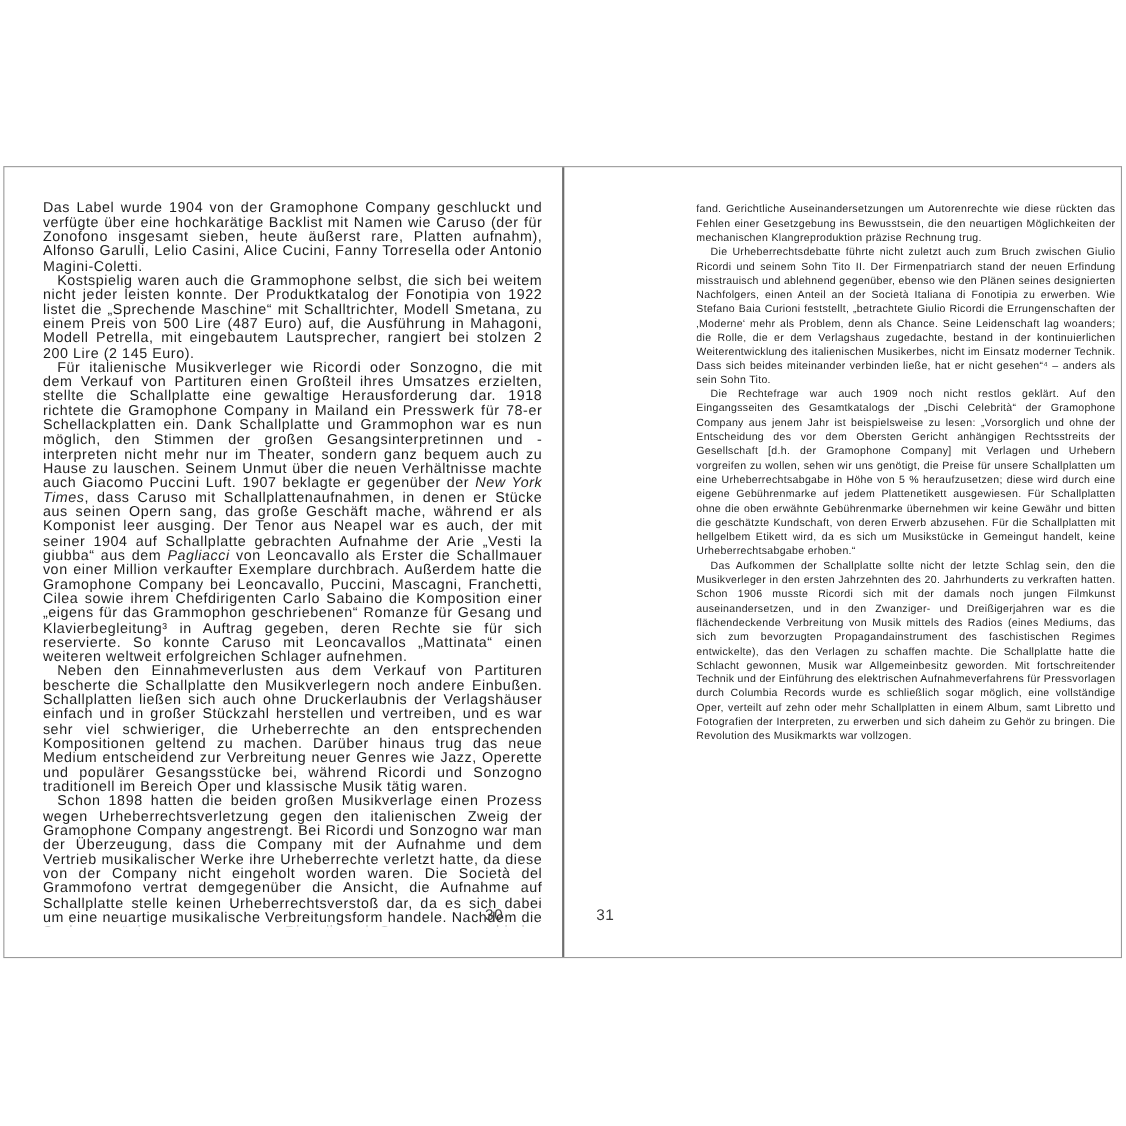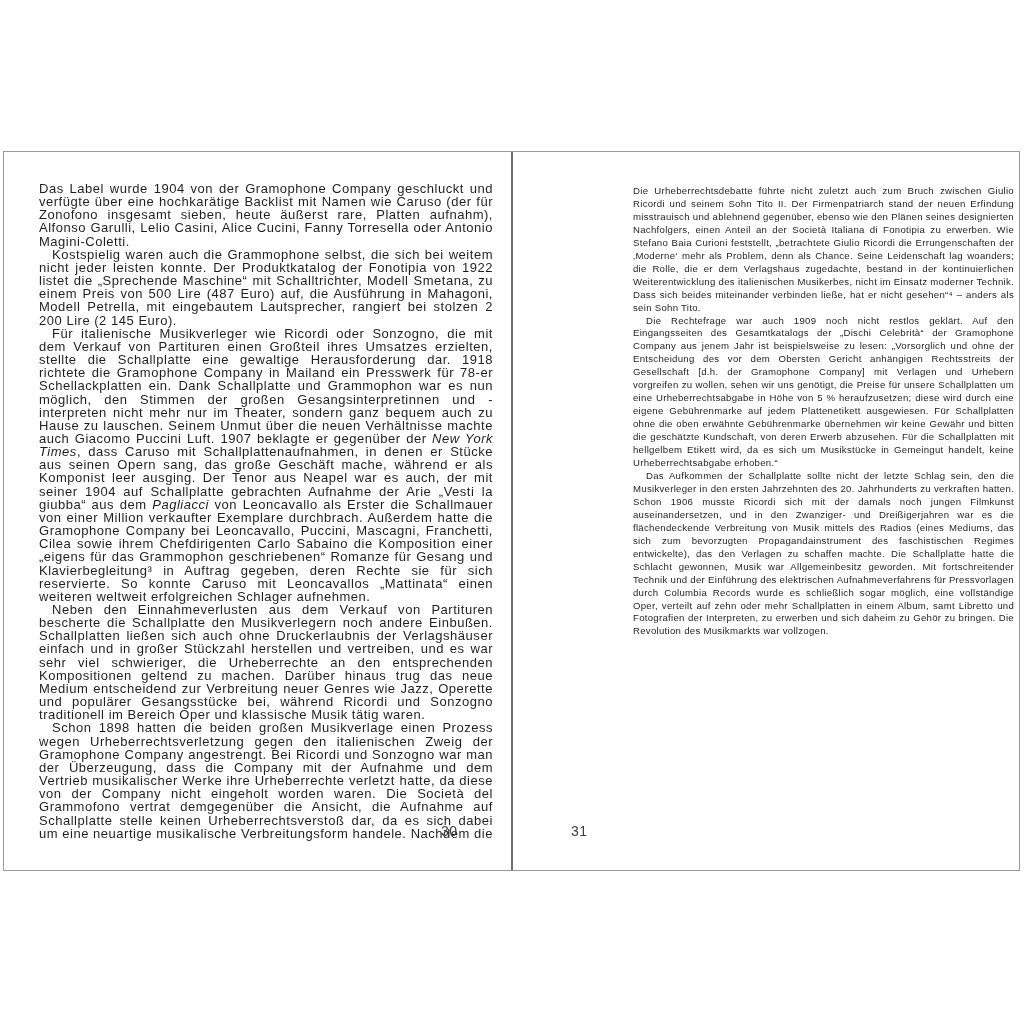--- a/index.html
+++ b/index.html
@@ -65,36 +65,37 @@
     letter-spacing: 0.03em;
   }
   .pagenum {
     position: absolute;
     top: 671px;
     font-size: 14px;
     color: #3c3c3c;
     letter-spacing: 0.03em;
   }
   .pagenum-left { left: 437px; }
-  .pagenum-right { left: 567px; }
+  .pagenum-right { left: 538px; }
 </style>
 </head>
 <body>
 
 <div class="spread">
 
   <div class="textcol col-left" lang="de">
     <p><span>Das Label wurde 1904 von der Gramophone Company geschluckt und verfügte über eine hochkarätige Backlist mit Namen wie Caruso (der für Zonofono insgesamt sieben, heute äußerst rare, Platten aufnahm), Alfonso Garulli, Lelio Casini, Alice Cucini, Fanny Torresella oder Antonio Magini-Coletti.</span></p>
     <p><span>Kostspielig waren auch die Grammophone selbst, die sich bei weitem nicht jeder leisten konnte. Der Produktkatalog der Fonotipia von 1922 listet die „Sprechende Maschine“ mit Schalltrichter, Modell Smetana, zu einem Preis von 500 Lire (487 Euro) auf, die Ausführung in Mahagoni, Modell Petrella, mit eingebautem Lautsprecher, rangiert bei stolzen 2 200 Lire (2 145 Euro).</span></p>
     <p><span>Für italienische Musikverleger wie Ricordi oder Sonzogno, die mit dem Verkauf von Partituren einen Großteil ihres Umsatzes erzielten, stellte die Schallplatte eine gewaltige Herausforderung dar. 1918 richtete die Gramophone Company in Mailand ein Presswerk für 78-er Schellackplatten ein. Dank Schallplatte und Grammophon war es nun möglich, den Stimmen der großen Gesangsinterpretinnen und -interpreten nicht mehr nur im Theater, sondern ganz bequem auch zu Hause zu lauschen. Seinem Unmut über die neuen Verhältnisse machte auch Giacomo Puccini Luft. 1907 beklagte er gegenüber der </span><em>New York Times</em><span>, dass Caruso mit Schallplattenaufnahmen, in denen er Stücke aus seinen Opern sang, das große Geschäft mache, während er als Komponist leer ausging. Der Tenor aus Neapel war es auch, der mit seiner 1904 auf Schallplatte gebrachten Aufnahme der Arie „Vesti la giubba“ aus dem </span><em>Pagliacci</em><span> von Leoncavallo als Erster die Schallmauer von einer Million verkaufter Exemplare durchbrach. Außerdem hatte die Gramophone Company bei Leoncavallo, Puccini, Mascagni, Franchetti, Cilea sowie ihrem Chefdirigenten Carlo Sabaino die Komposition einer „eigens für das Grammophon geschriebenen“ Romanze für Gesang und Klavierbegleitung³ in Auftrag gegeben, deren Rechte sie für sich reservierte. So konnte Caruso mit Leoncavallos „Mattinata“ einen weiteren weltweit erfolgreichen Schlager aufnehmen.</span></p>
     <p><span>Neben den Einnahmeverlusten aus dem Verkauf von Partituren bescherte die Schallplatte den Musikverlegern noch andere Einbußen. Schallplatten ließen sich auch ohne Druckerlaubnis der Verlagshäuser einfach und in großer Stückzahl herstellen und vertreiben, und es war sehr viel schwieriger, die Urheberrechte an den entsprechenden Kompositionen geltend zu machen. Darüber hinaus trug das neue Medium entscheidend zur Verbreitung neuer Genres wie Jazz, Operette und populärer Gesangsstücke bei, während Ricordi und Sonzogno traditionell im Bereich Oper und klassische Musik tätig waren.</span></p>
     <p><span>Schon 1898 hatten die beiden großen Musikverlage einen Prozess wegen Urheberrechtsverletzung gegen den italienischen Zweig der Gramophone Company angestrengt. Bei Ricordi und Sonzogno war man der Überzeugung, dass die Company mit der Aufnahme und dem Vertrieb musikalischer Werke ihre Urheberrechte verletzt hatte, da diese von der Company nicht eingeholt worden waren. Die Società del Grammofono vertrat demgegenüber die Ansicht, die Aufnahme auf Schallplatte stelle keinen Urheberrechtsverstoß dar, da es sich dabei um eine neuartige musikalische Verbreitungsform handele. Nachdem die Sache zunächst zugunsten von Ricordi und Sonzogno entschieden worden war, hob der Kassationsgerichtshof dieses Urteil 1902 auf. Die Begründung lautete, eine Schallplattenaufnahme stelle keine Verletzung des Urheberrechts dar, da sich dieses in Italien seit 1882 – also vor der Erfindung der Schallplatte – verbriefte Recht auf Werke in Schriftform, nicht aber auf musikalische Darbietungen beziehe. Damit hatte das oberste italienische Kassationsgericht einen Präzedenzfall geschaffen, der in ganz Europa Beachtung</span></p>
   </div>
 
   <div class="textcol col-right" lang="de">
+    <p><span>fand. Gerichtliche Auseinandersetzungen um Autorenrechte wie diese rückten das Fehlen einer Gesetzgebung ins Bewusstsein, die den neuartigen Möglichkeiten der mechanischen Klangreproduktion präzise Rechnung trug.</span></p>
     <p><span>Die Urheberrechtsdebatte führte nicht zuletzt auch zum Bruch zwischen Giulio Ricordi und seinem Sohn Tito II. Der Firmenpatriarch stand der neuen Erfindung misstrauisch und ablehnend gegenüber, ebenso wie den Plänen seines designierten Nachfolgers, einen Anteil an der Società Italiana di Fonotipia zu erwerben. Wie Stefano Baia Curioni feststellt, „betrachtete Giulio Ricordi die Errungenschaften der ‚Moderne‘ mehr als Problem, denn als Chance. Seine Leidenschaft lag woanders; die Rolle, die er dem Verlagshaus zugedachte, bestand in der kontinuierlichen Weiterentwicklung des italienischen Musikerbes, nicht im Einsatz moderner Technik. Dass sich beides miteinander verbinden ließe, hat er nicht gesehen“⁴ – anders als sein Sohn Tito.</span></p>
     <p><span>Die Rechtefrage war auch 1909 noch nicht restlos geklärt. Auf den Eingangsseiten des Gesamtkatalogs der „Dischi Celebrità“ der Gramophone Company aus jenem Jahr ist beispielsweise zu lesen: „Vorsorglich und ohne der Entscheidung des vor dem Obersten Gericht anhängigen Rechtsstreits der Gesellschaft [d.h. der Gramophone Company] mit Verlagen und Urhebern vorgreifen zu wollen, sehen wir uns genötigt, die Preise für unsere Schallplatten um eine Urheberrechtsabgabe in Höhe von 5 % heraufzusetzen; diese wird durch eine eigene Gebührenmarke auf jedem Plattenetikett ausgewiesen. Für Schallplatten ohne die oben erwähnte Gebührenmarke übernehmen wir keine Gewähr und bitten die geschätzte Kundschaft, von deren Erwerb abzusehen. Für die Schallplatten mit hellgelbem Etikett wird, da es sich um Musikstücke in Gemeingut handelt, keine Urheberrechtsabgabe erhoben.“</span></p>
     <p><span>Das Aufkommen der Schallplatte sollte nicht der letzte Schlag sein, den die Musikverleger in den ersten Jahrzehnten des 20. Jahrhunderts zu verkraften hatten. Schon 1906 musste Ricordi sich mit der damals noch jungen Filmkunst auseinandersetzen, und in den Zwanziger- und Dreißigerjahren war es die flächendeckende Verbreitung von Musik mittels des Radios (eines Mediums, das sich zum bevorzugten Propagandainstrument des faschistischen Regimes entwickelte), das den Verlagen zu schaffen machte. Die Schallplatte hatte die Schlacht gewonnen, Musik war Allgemeinbesitz geworden. Mit fortschreitender Technik und der Einführung des elektrischen Aufnahmeverfahrens für Pressvorlagen durch Columbia Records wurde es schließlich sogar möglich, eine vollständige Oper, verteilt auf zehn oder mehr Schallplatten in einem Album, samt Libretto und Fotografien der Interpreten, zu erwerben und sich daheim zu Gehör zu bringen. Die Revolution des Musikmarkts war vollzogen.</span></p>
   </div>
 
   <div class="pagenum pagenum-left">30</div>
   <div class="pagenum pagenum-right">31</div>
 
   <div class="spine"></div>
 </div>

